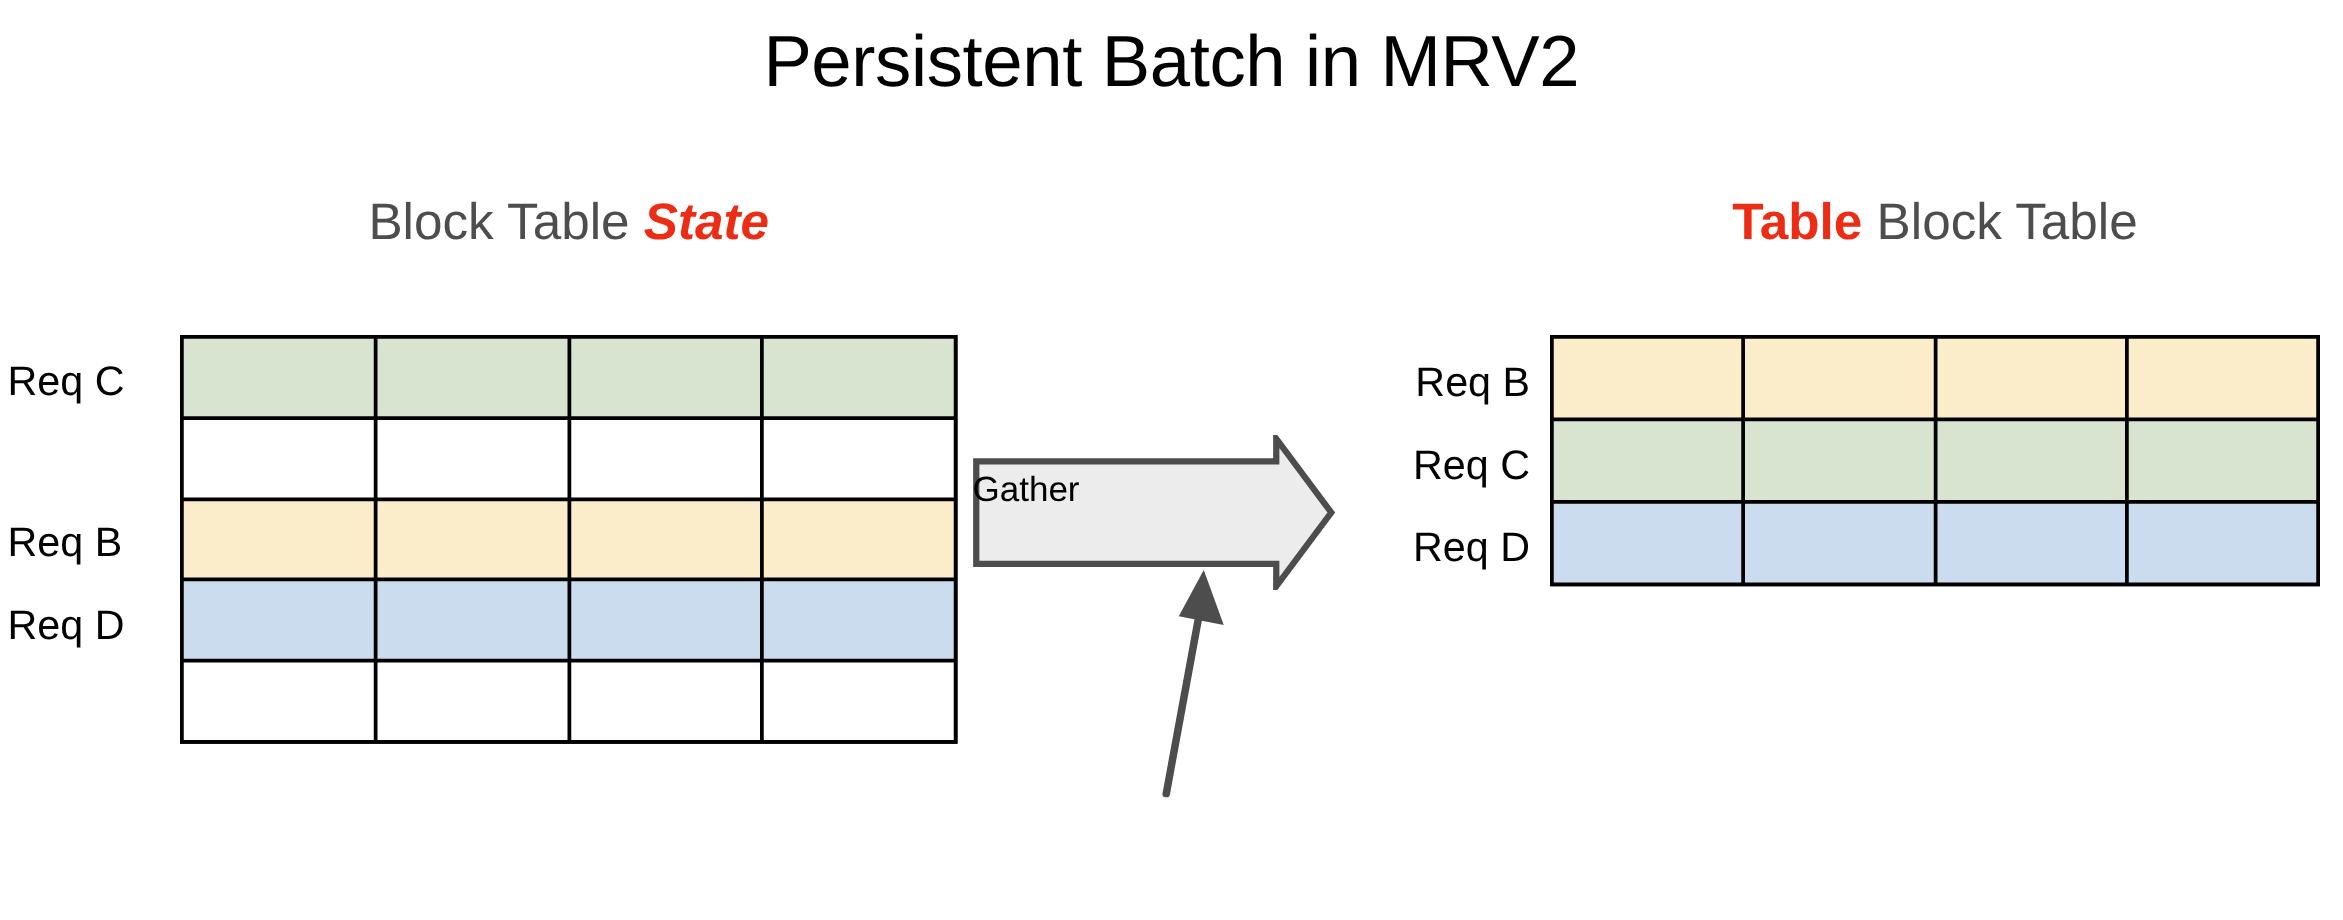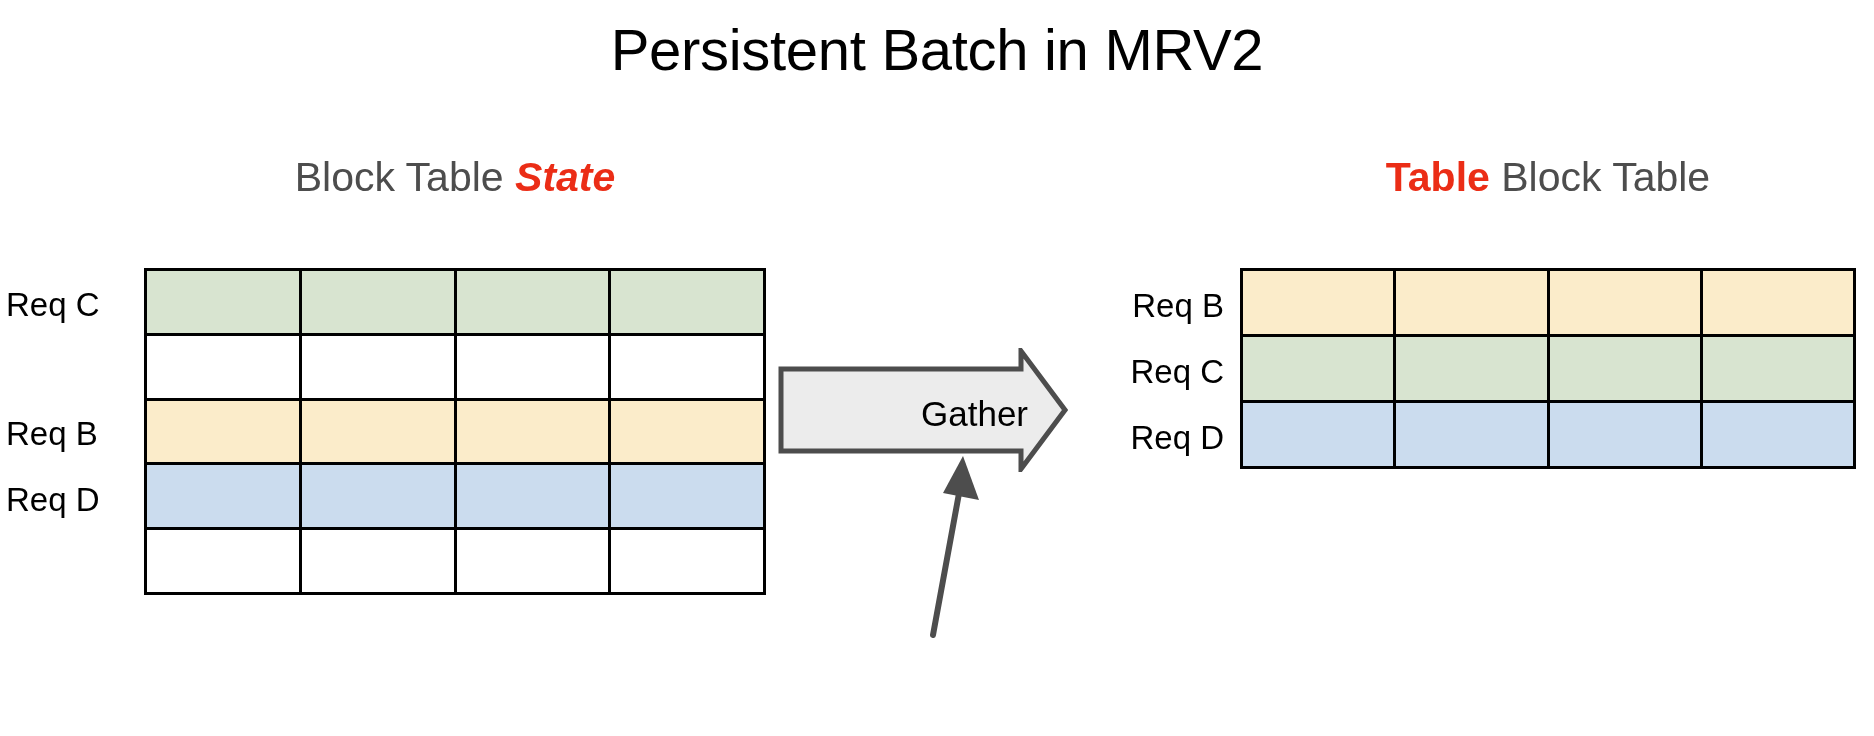--- a/index.html
+++ b/index.html
@@ -107,24 +107,24 @@
     position: absolute;
     left: 778px;
     top: 348px;
     width: 290px;
     height: 124px;
   }
   #gather-arrow svg { display: block; }
   .gather-label {
     position: absolute;
     left: 778px;
-    top: 390px;
+    top: 368px;
     width: 250px;
-    text-align: right;
-    font-size: 35px;
+    text-align: left;
+    font-size: 28px;
     line-height: 48px;
     color: #000000;
     white-space: nowrap;
   }
 
   
   #order-pointer {
     position: absolute;
     left: 905px;
     top: 452px;

